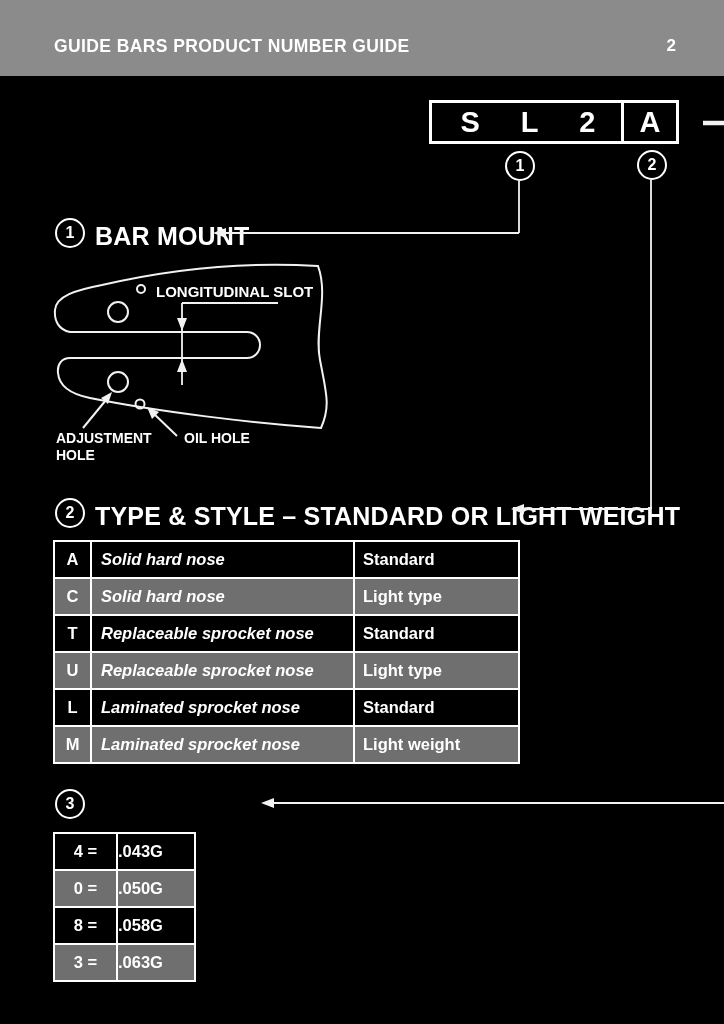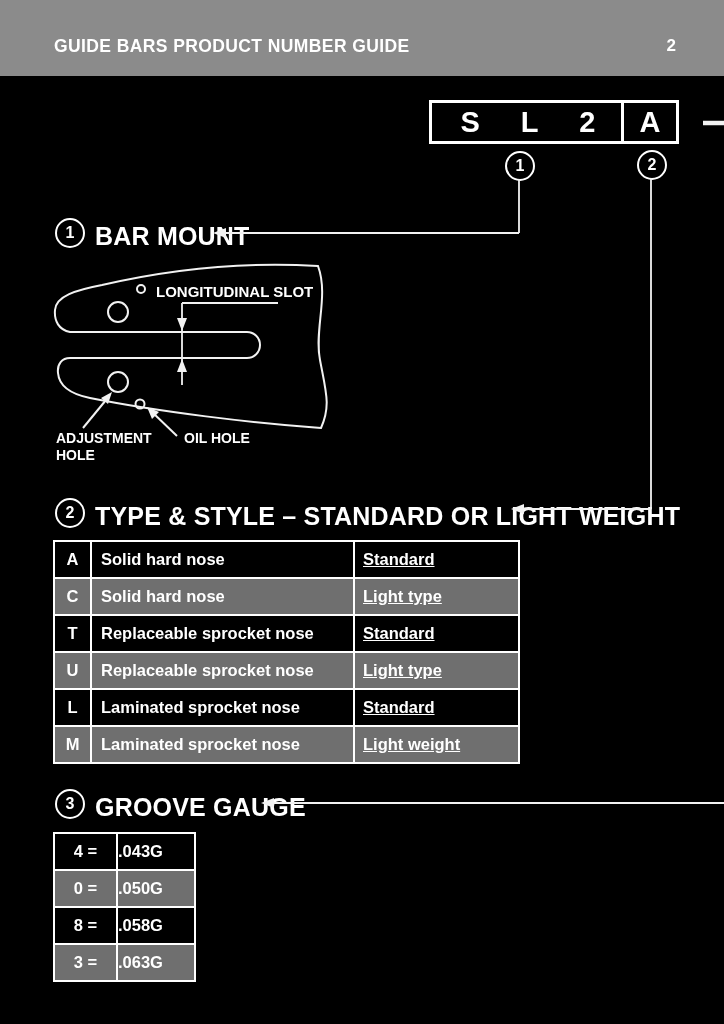--- a/index.html
+++ b/index.html
@@ -43,22 +43,22 @@
   
   .linework{position:absolute;left:0;top:0;width:724px;height:1024px;}
   .linework path,.linework line,.linework circle{stroke:#f2f2f2;fill:none;}
   .linework polygon{fill:#f2f2f2;stroke:none;}
   .linework text{fill:#fff;font-family:"Liberation Sans",sans-serif;font-weight:700;}
   
   table{border-collapse:collapse;position:absolute;background:#000;}
   td{border:2px solid #fff;height:35px;font-size:16.5px;color:#fff;font-weight:700;padding:0;}
   .type-table{left:53px;top:540px;}
   .type-table td.c1{width:35px;text-align:center;}
-  .type-table td.c2{width:252px;padding-left:9px;}
-  .type-table td.c3{width:155px;padding-left:8px;text-decoration:underline;}
+  .type-table td.c2{width:252px;padding-left:9px;font-style:italic;}
+  .type-table td.c3{width:155px;padding-left:8px;}
   .gauge-table{left:53px;top:832px;}
   .gauge-table td.g1{width:61px;text-align:center;}
   .gauge-table td.g2{width:76px;text-align:left;}
   tr.row-black td{background:#000;}
   tr.row-gray td{background:#6f6f6f;}
 </style>
 </head>
 <body>
 
 <div class="page">
@@ -80,21 +80,20 @@
   <div class="circle-num callout-1">1</div>
   <div class="circle-num callout-2">2</div>
 
   <div class="circle-num sec-circle-1">1</div>
   <div class="sec-title sec-title-1">BAR MOUNT</div>
 
   <div class="circle-num sec-circle-2">2</div>
   <div class="sec-title sec-title-2">TYPE &amp; STYLE – STANDARD OR LIGHT WEIGHT</div>
 
   <div class="circle-num sec-circle-3">3</div>
-  <div class="sec-title sec-title-3">GROOVE GAUGE</div>
 
   <svg class="linework" viewBox="0 0 724 1024">
 
     <line x1="703" y1="123" x2="724" y2="123" stroke-width="4.5"></line>
 
     <line x1="519" y1="179" x2="519" y2="233" stroke-width="1.8"></line>
     <line x1="519" y1="233" x2="224" y2="233" stroke-width="1.8"></line>
     <polygon points="213,233 226,228 226,238"></polygon>
 
     <line x1="651" y1="178" x2="651" y2="509" stroke-width="1.8"></line>

